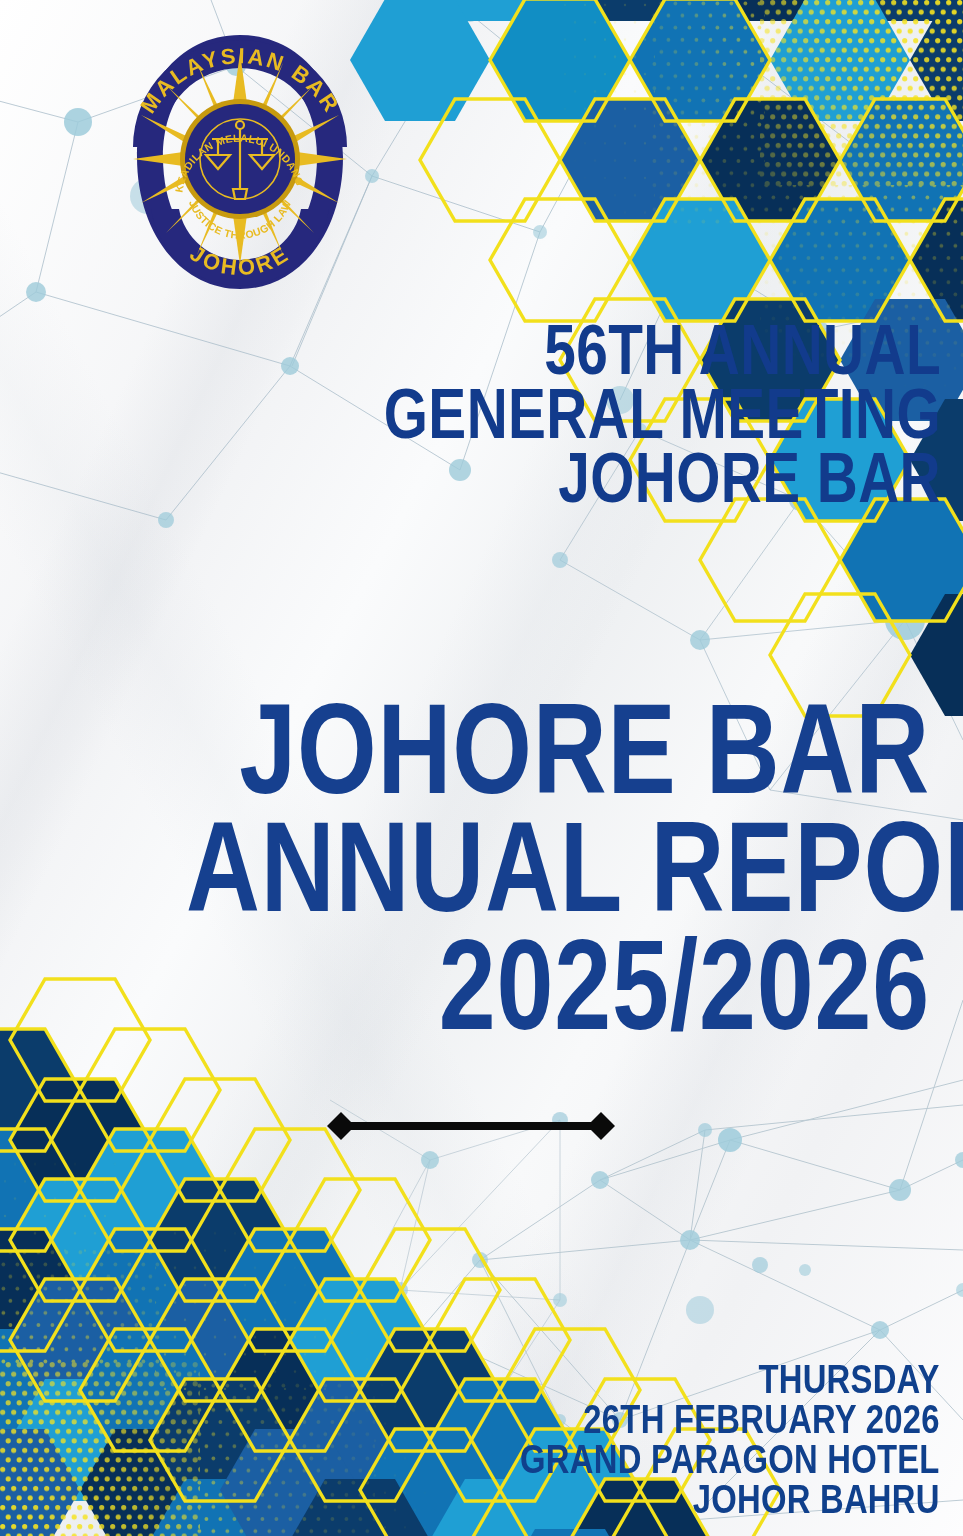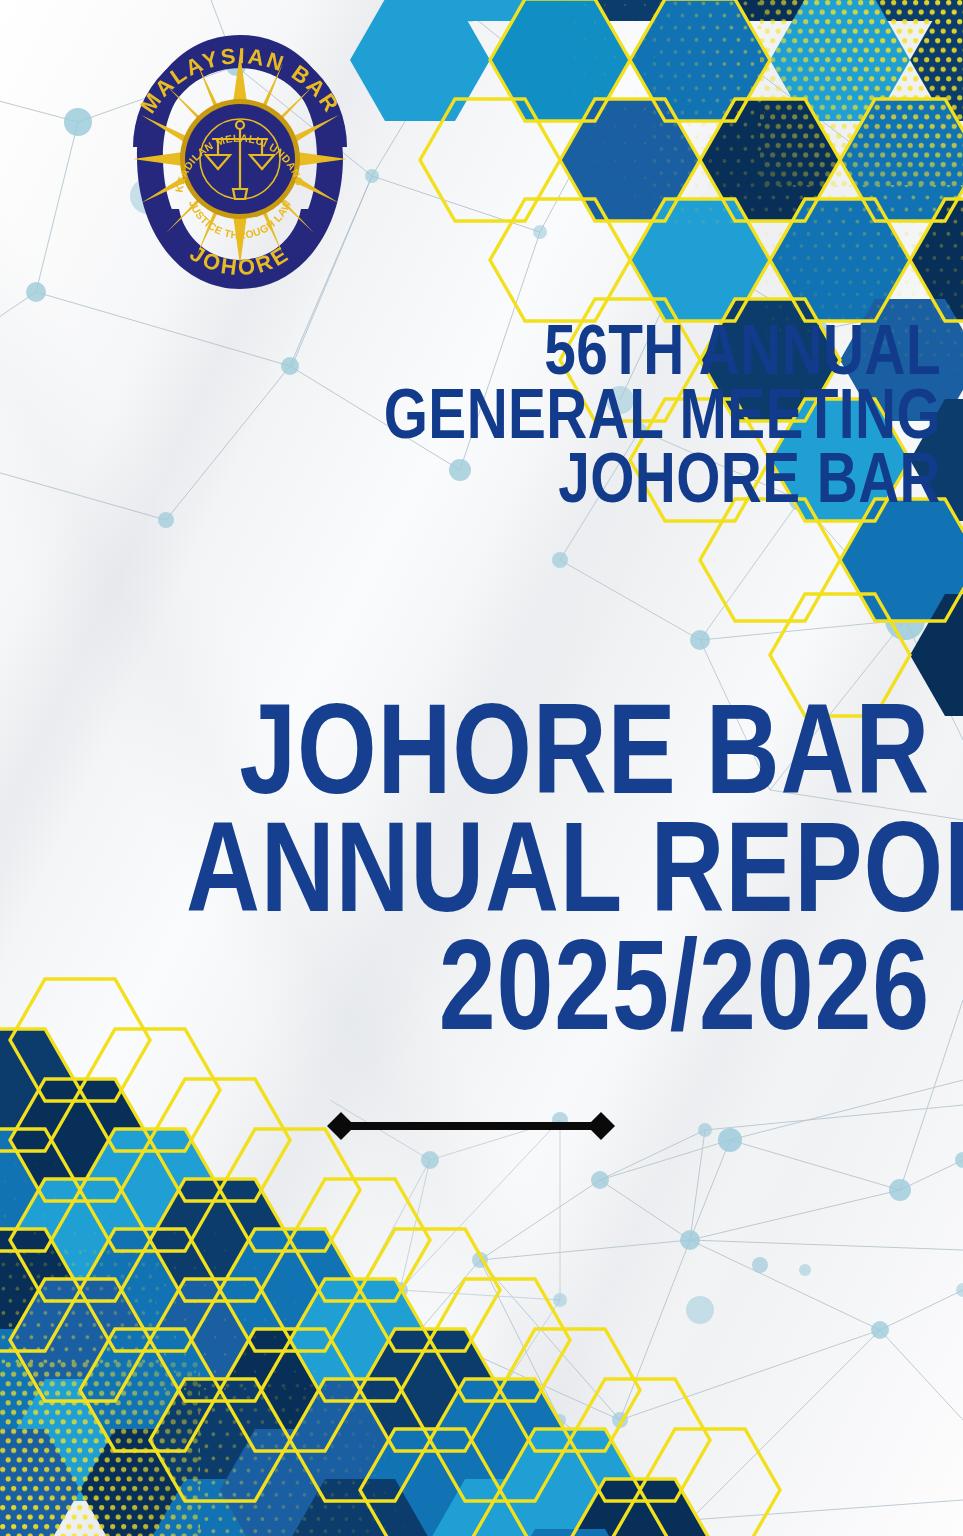--- a/index.html
+++ b/index.html
@@ -459,14 +459,20 @@
   </div>
 
   <div class="divider">
     <svg viewBox="0 0 298 38" width="298" height="38">
       <rect x="18" y="15" width="262" height="8" fill="#0a0a0a"></rect>
       <polygon points="19,5 33,19 19,33 5,19" fill="#0a0a0a"></polygon>
       <polygon points="279,5 293,19 279,33 265,19" fill="#0a0a0a"></polygon>
     </svg>
   </div>
 
+  <div class="footer-block">
+    <span class="footer-line">THURSDAY</span>
+    <span class="footer-line">26TH FEBRUARY 2026</span>
+    <span class="footer-line">GRAND PARAGON HOTEL</span>
+    <span class="footer-line">JOHOR BAHRU</span>
+  </div>
 
 </div>
 
 </body></html>

